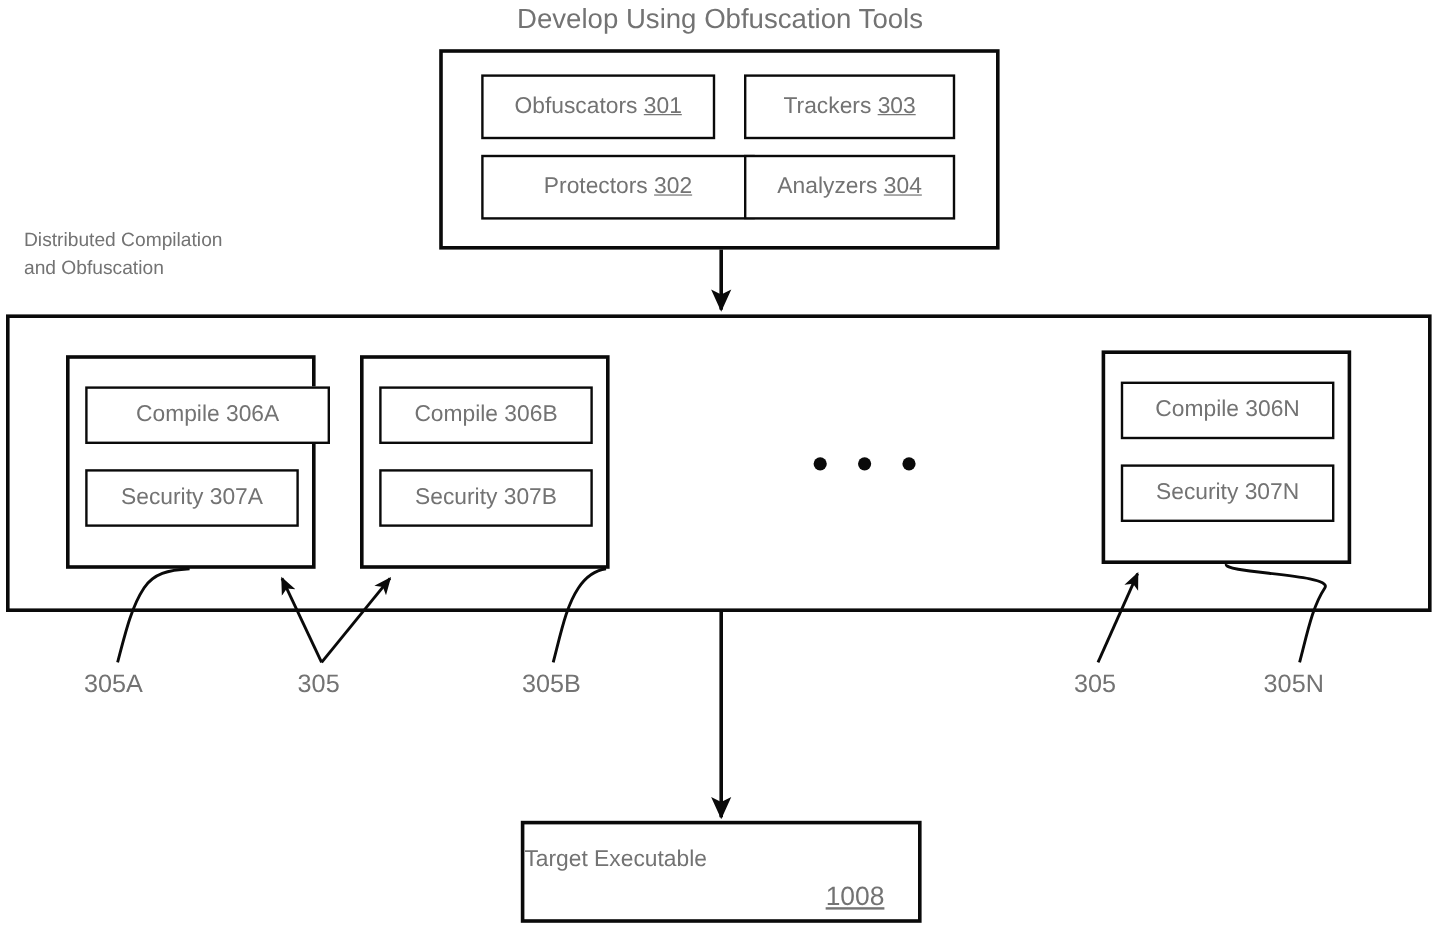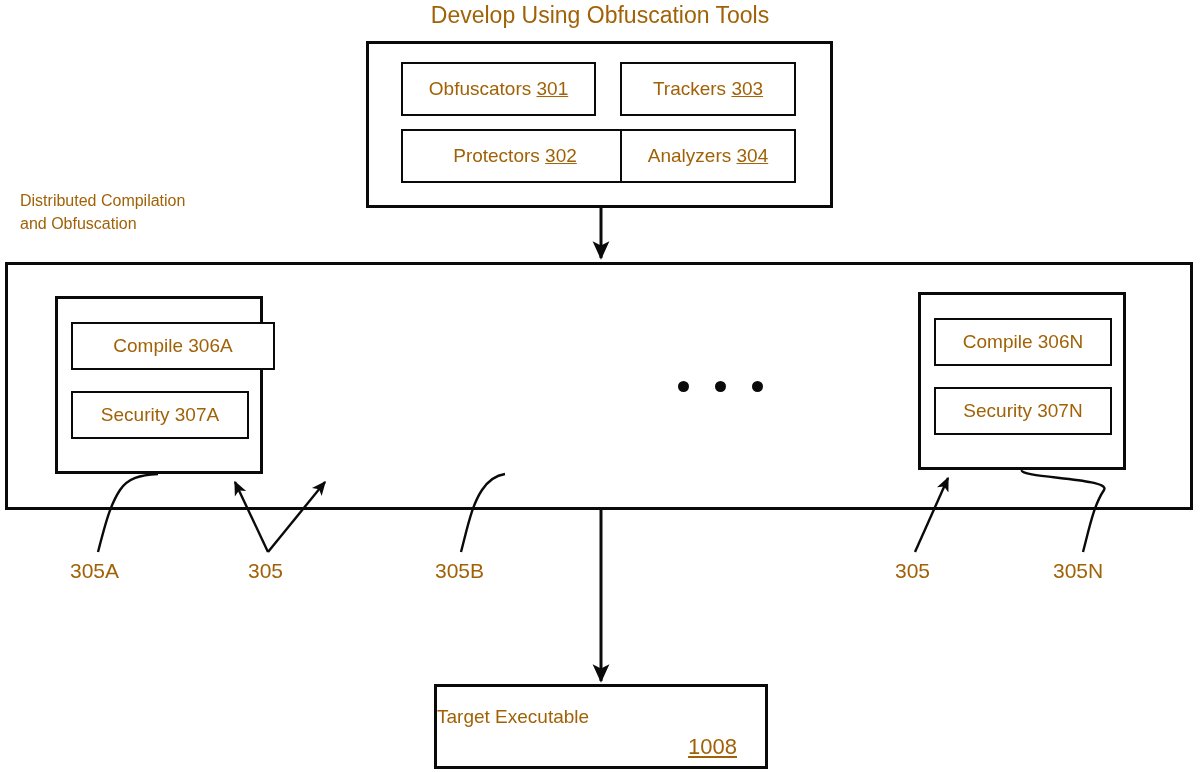--- a/index.html
+++ b/index.html
@@ -7,21 +7,21 @@
     margin: 0;
     padding: 0;
     background: #ffffff;
   }
   #stage {
     position: relative;
     width: 1200px;
     height: 772px;
     background: #ffffff;
     font-family: "Liberation Sans", sans-serif;
-    color: #a16207;
+    color: #737373;
     overflow: hidden;
   }
   .svg-layer {
     position: absolute;
     left: 0;
     top: 0;
     width: 1200px;
     height: 772px;
     pointer-events: none;
   }
@@ -128,20 +128,28 @@
 
   <div class="box" style="left:55px; top:296px; width:208px; height:178px;">
     <div class="box thin" style="left:13px; top:23px; width:204px; height:48px;">
       <div class="txt stage-label">Compile 306A</div>
     </div>
     <div class="box thin" style="left:13px; top:92px; width:178px; height:48px;">
       <div class="txt stage-label">Security 307A</div>
     </div>
   </div>
 
+  <div class="box" style="left:300px; top:296px; width:208px; height:178px;">
+    <div class="box thin" style="left:13px; top:23px; width:178px; height:48px;">
+      <div class="txt stage-label">Compile 306B</div>
+    </div>
+    <div class="box thin" style="left:13px; top:92px; width:178px; height:48px;">
+      <div class="txt stage-label">Security 307B</div>
+    </div>
+  </div>
 
   <div>
     <span class="dot" style="left:678px; top:381px;"></span>
     <span class="dot" style="left:715px; top:381px;"></span>
     <span class="dot" style="left:752px; top:381px;"></span>
   </div>
 
   <div class="box" style="left:918px; top:292px; width:208px; height:178px;">
     <div class="box thin" style="left:13px; top:23px; width:178px; height:48px;">
       <div class="txt stage-label">Compile 306N</div>

